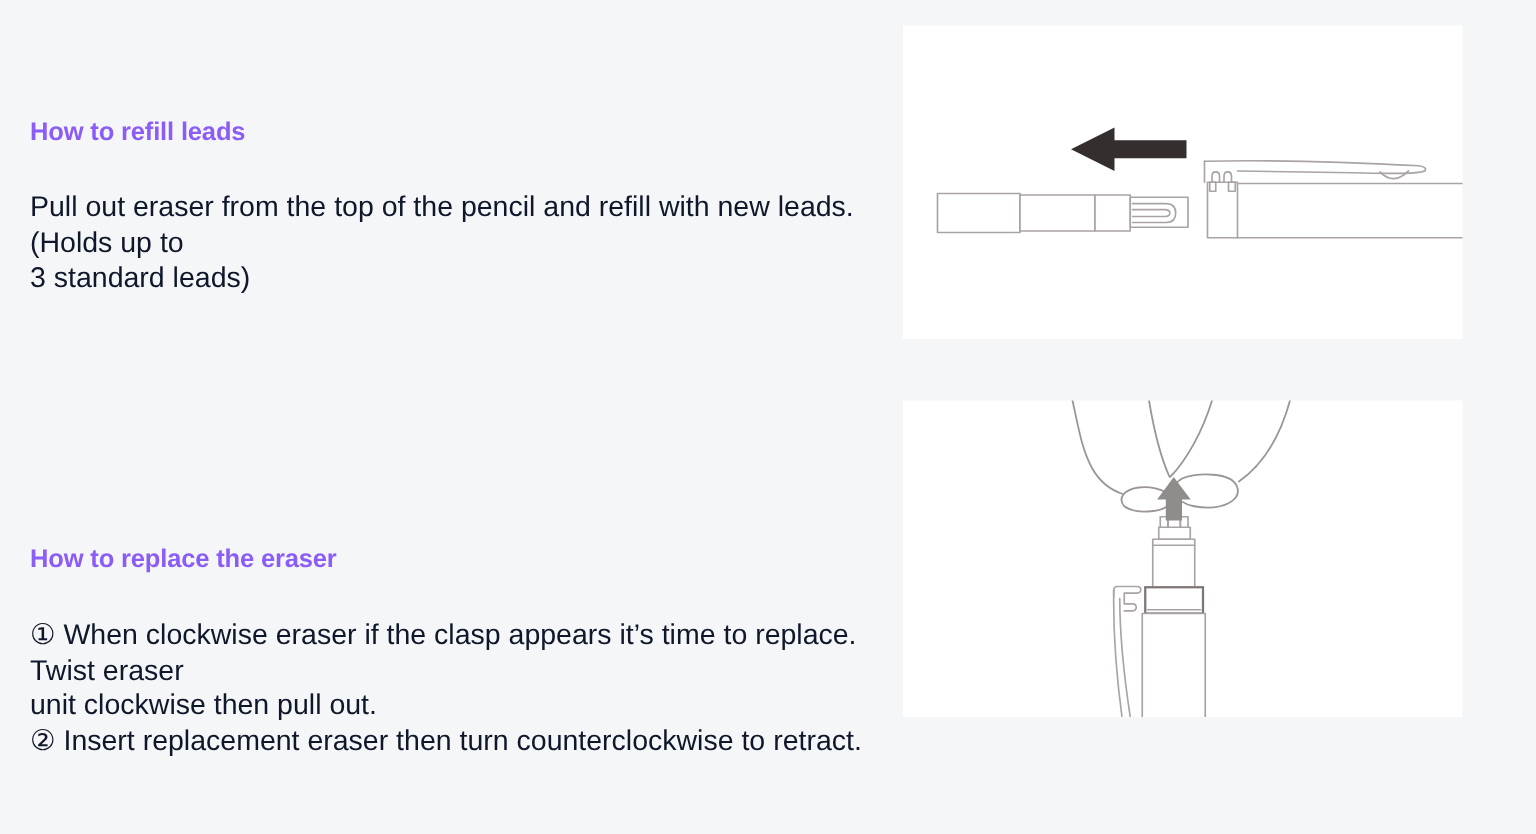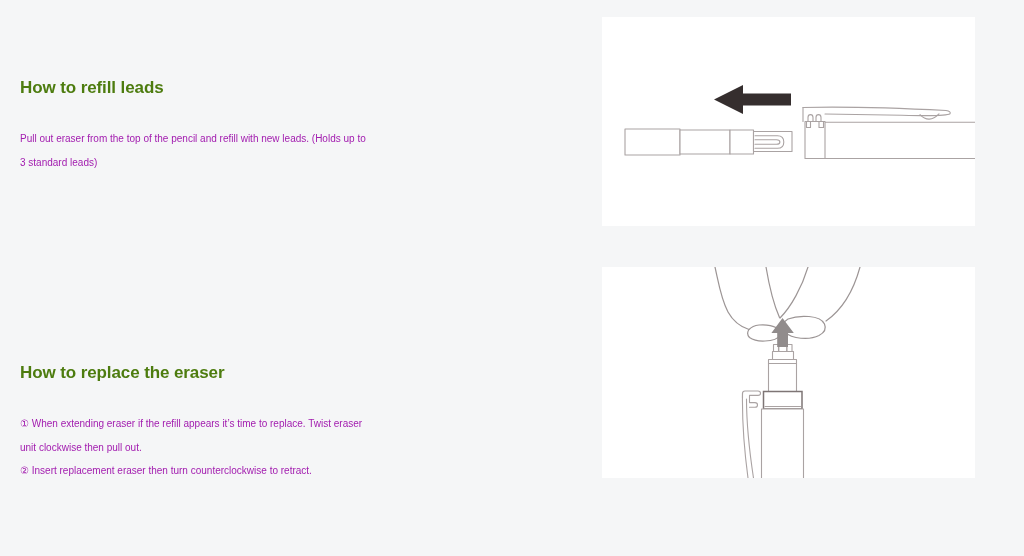--- a/index.html
+++ b/index.html
@@ -16,27 +16,27 @@
   
   .section { position: absolute; left: 20px; width: 560px; }
   .section-refill  { top: 78px; }
   .section-replace { top: 316px; margin-top: 47px; }
 
   .sec-heading {
     margin: 0 0 29px 0;
     font-size: 17px;
     font-weight: bold;
     letter-spacing: -0.1px;
-    color: #4d7c0f;
+    color: #8b5cf6;
   }
   .sec-body {
     margin: 0;
-    font-size: 10px;
+    font-size: 19px;
     line-height: 23.5px;
-    color: #a21caf;
+    color: #0f172a;
     white-space: pre-line;
   }
 
   
   .panel {
     position: absolute;
     left: 602px;
     width: 373px;
     background: #ffffff;
   }
@@ -58,21 +58,21 @@
 <div class="canvas">
 
   <section class="section section-refill">
     <h3 class="sec-heading">How to refill leads</h3>
     <p class="sec-body">Pull out eraser from the top of the pencil and refill with new leads. (Holds up to
 3 standard leads)</p>
   </section>
 
   <section class="section section-replace">
     <h3 class="sec-heading">How to replace the eraser</h3>
-    <p class="sec-body">① When extending eraser if the refill appears it’s time to replace. Twist eraser
+    <p class="sec-body">① When clockwise eraser if the clasp appears it’s time to replace. Twist eraser
 unit clockwise then pull out.
 ② Insert replacement eraser then turn counterclockwise to retract.</p>
   </section>
 
   <figure class="panel panel-top" style="margin:0">
     <svg viewBox="0 0 373 209">
 
       <g>
         <path class="ln" d="M223,105.3 H373 M223,141.5 H373"></path>
         <rect class="ln fw" x="203" y="104.5" width="20" height="37"></rect>

